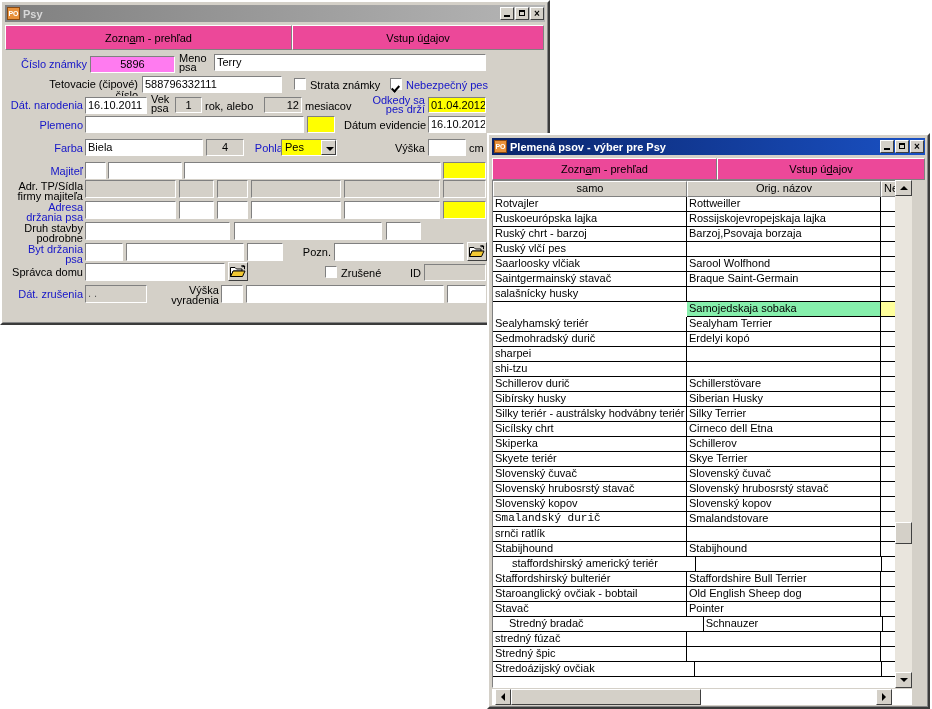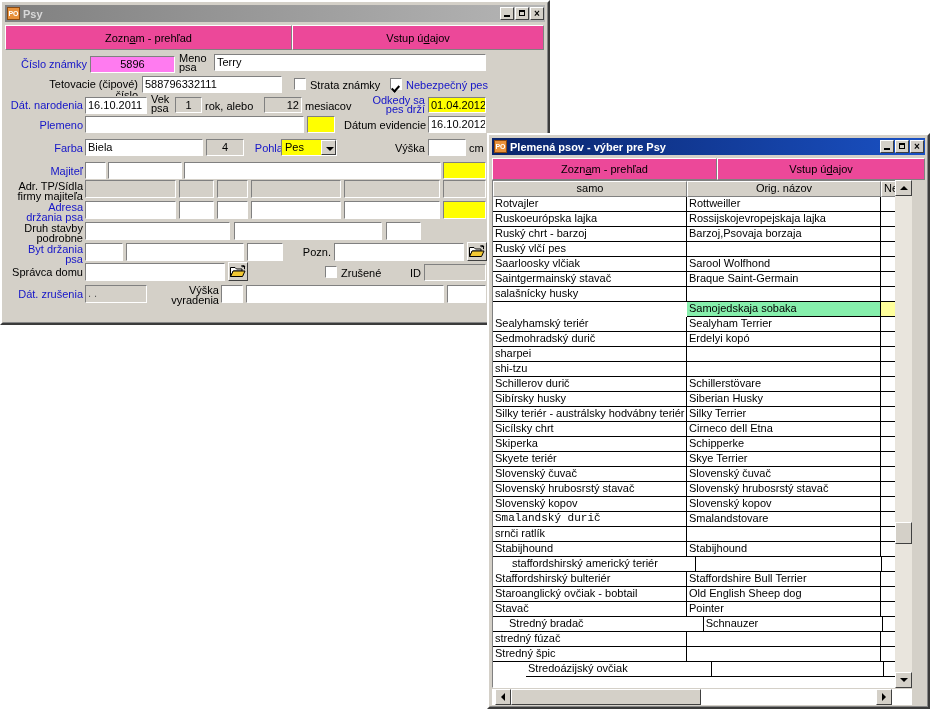--- a/index.html
+++ b/index.html
@@ -466,21 +466,21 @@
               <div class="gc c2" style="width: 194px;">Silky Terrier</div>
               <div class="gc c3 r" style="width: 30px;">0</div>
             </div>
             <div class="grow">
               <div class="gc c1" style="width: 194px;">Sicílsky chrt</div>
               <div class="gc c2" style="width: 194px;">Cirneco dell Etna</div>
               <div class="gc c3 r" style="width: 30px;">0</div>
             </div>
             <div class="grow">
               <div class="gc c1" style="width: 194px;">Skiperka</div>
-              <div class="gc c2" style="width: 194px;">Schipperke</div>
+              <div class="gc c2" style="width: 194px;">Schillerov</div>
               <div class="gc c3 r" style="width: 30px;">0</div>
             </div>
             <div class="grow">
               <div class="gc c1" style="width: 194px;">Skyete teriér</div>
               <div class="gc c2" style="width: 194px;">Skye Terrier</div>
               <div class="gc c3 r" style="width: 30px;">0</div>
             </div>
             <div class="grow">
               <div class="gc c1" style="width: 194px;">Slovenský čuvač</div>
               <div class="gc c2" style="width: 194px;">Slovenský čuvač</div>
@@ -540,21 +540,21 @@
               <div class="gc c1" style="width: 194px;">stredný fúzač</div>
               <div class="gc c2" style="width: 194px;"></div>
               <div class="gc c3 r" style="width: 30px;">0</div>
             </div>
             <div class="grow">
               <div class="gc c1" style="width: 194px;">Stredný špic</div>
               <div class="gc c2" style="width: 194px;"></div>
               <div class="gc c3 r" style="width: 30px;">0</div>
             </div>
             <div class="grow">
-              <div class="gc c1" style="width: 210px; margin-left: 33px;">Stredoázijský ovčiak</div>
+              <div class="gc c1" style="width: 210px;">Stredoázijský ovčiak</div>
               <div class="gc c2" style="width: 194px;"></div>
               <div class="gc c3 r" style="width: 30px;">0</div>
             </div>
           </div>
       </div>
 
       <div class="sb-v" style="left:403px;top:0px;width:17px;height:508px;">
         <div class="sb-btn" style="position:absolute;left:0;top:0;width:17px;height:16px;">
             <i class="ar ar-up"></i>
           </div>

